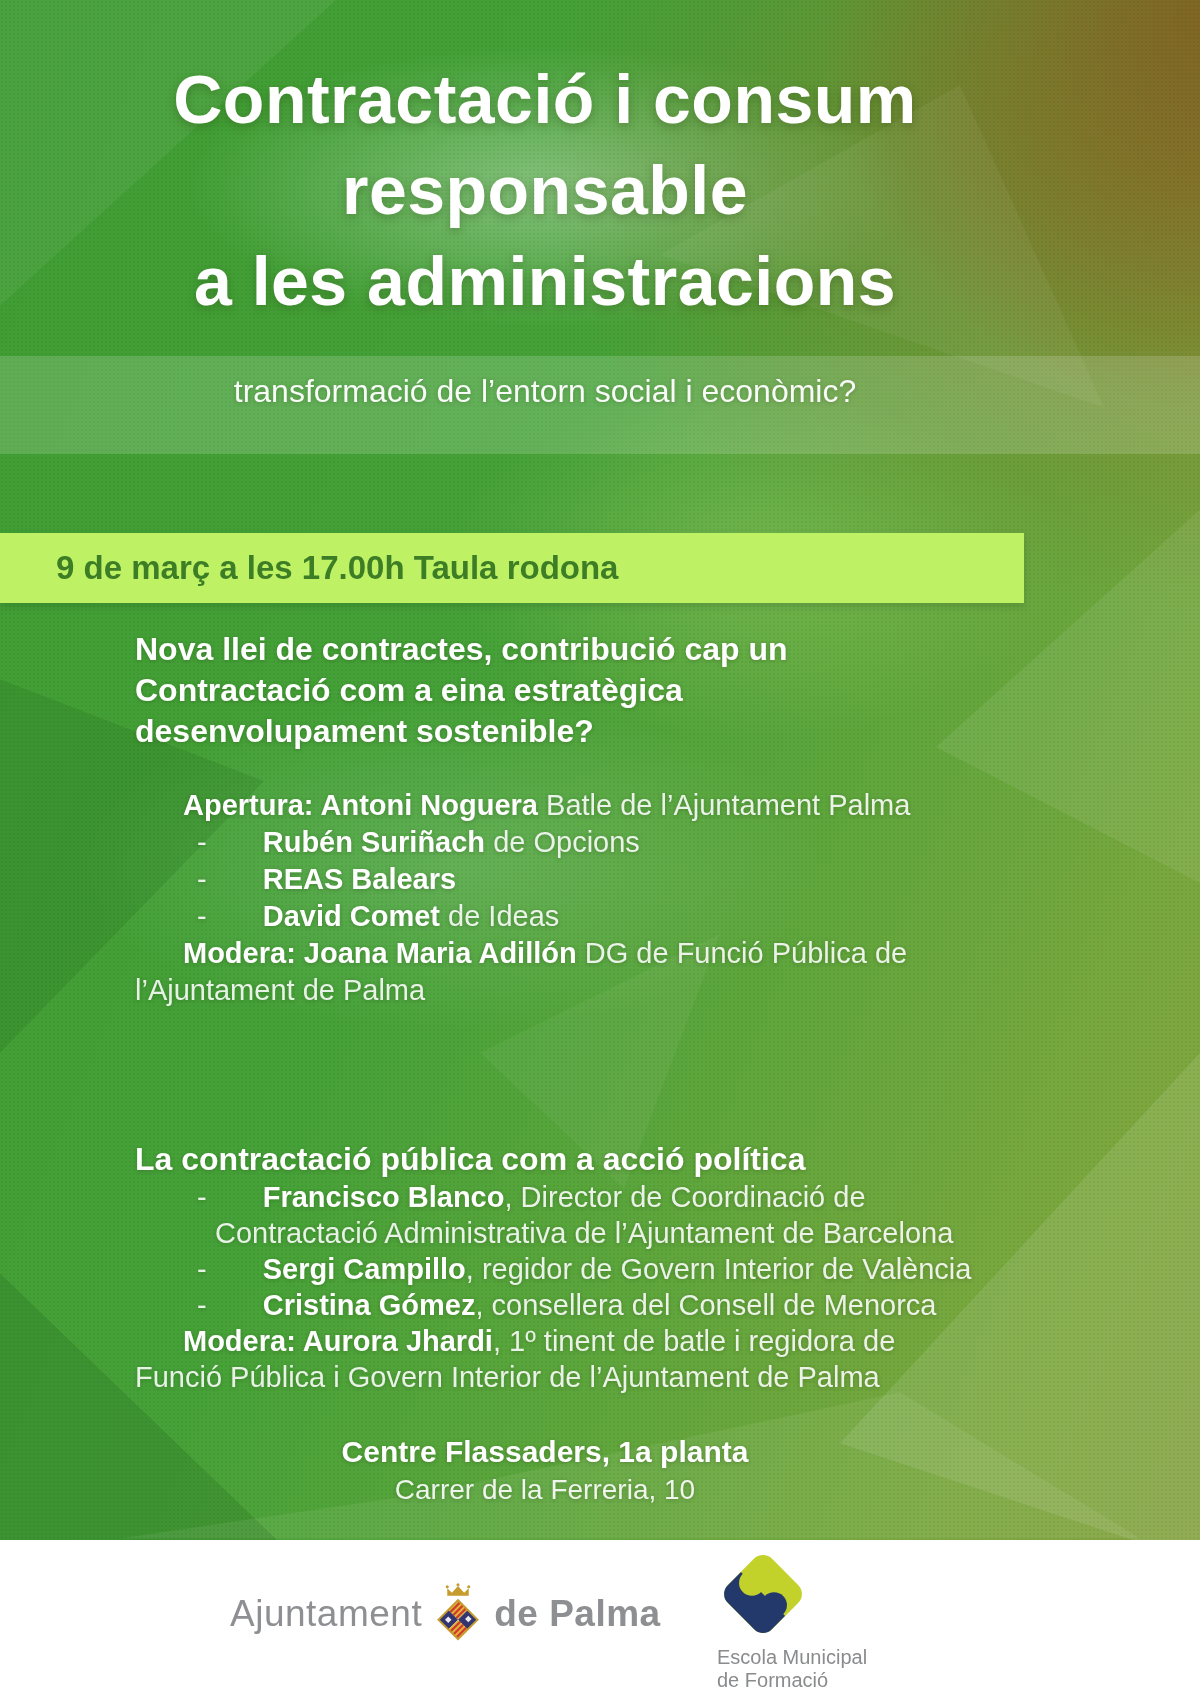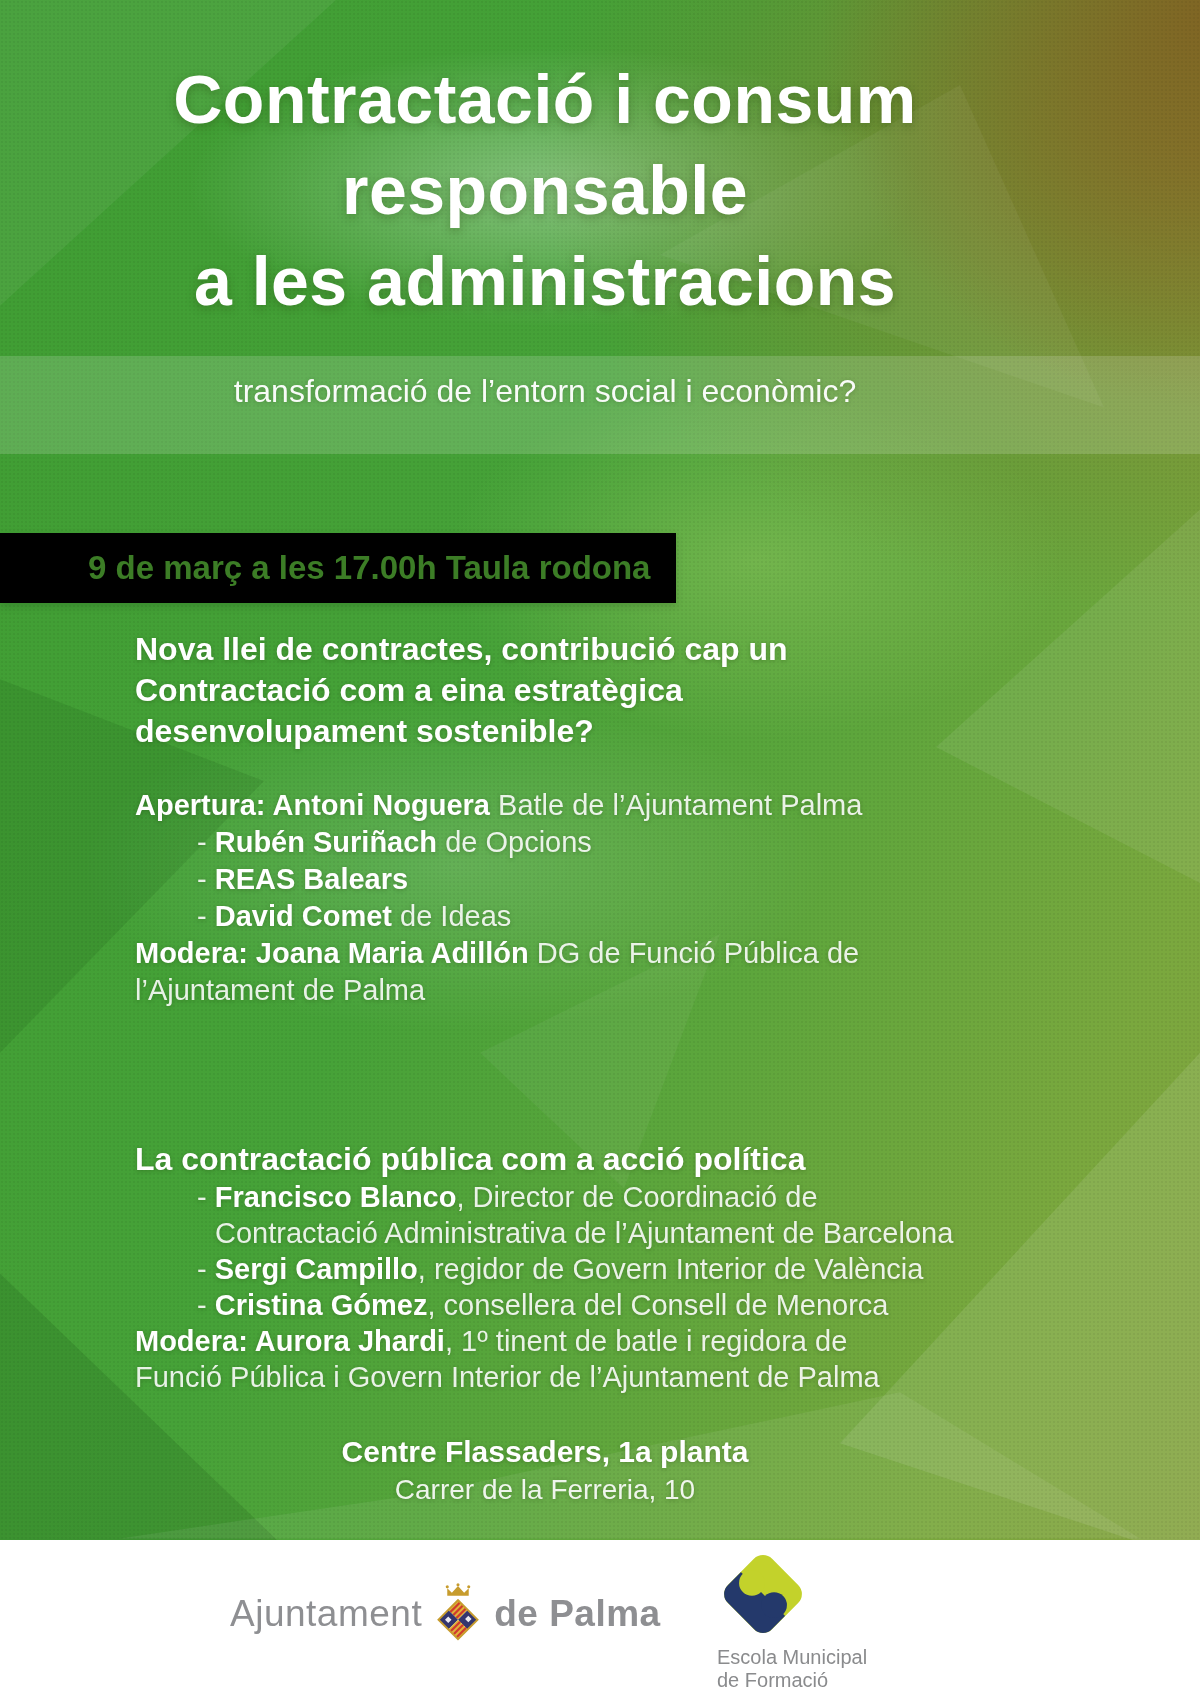--- a/index.html
+++ b/index.html
@@ -39,41 +39,41 @@
     font-size:68px;font-weight:bold;line-height:91px;letter-spacing:.5px;
     text-shadow:0 3px 10px rgba(40,70,15,.35);
   }
   .subtitle-band{top:356px;left:0;width:1200px;height:98px;background:rgba(255,255,255,.16);}
   .subtitle{
     top:372px;left:0;width:1090px;text-align:center;
     color:rgba(255,255,255,.96);font-size:32px;line-height:39px;font-weight:normal;
     text-shadow:0 1px 4px rgba(30,60,10,.25);
   }
   .session-band{
-    left:0;width:676px;height:70px;background:#000000;
+    left:0;width:1024px;height:70px;background:#bef264;
     color:#3c7d26;font-size:33px;font-weight:bold;line-height:70px;
-    padding-left:88px;box-sizing:border-box;
+    padding-left:56px;box-sizing:border-box;
     box-shadow:0 3px 8px rgba(0,0,0,.15);
   }
   .band1{top:533px;}
   .band2{top:1045px;}
   .sess-heading{
     left:135px;width:920px;color:#fff;font-size:32px;font-weight:bold;line-height:41px;
     text-shadow:0 1px 4px rgba(30,60,10,.3);
   }
   .h1{top:629px;}
   .h2{top:1139px;}
   .rows{left:135px;width:950px;color:#fff;font-size:29px;line-height:37px;
     text-shadow:0 1px 4px rgba(30,60,10,.3);}
   .r1{top:787px;}
   .r2{top:1179px;line-height:36px;}
   .row{white-space:pre-wrap;}
   .ind1{padding-left:62px;}
   .ind2{padding-left:80px;}
-  .bd{font-weight:bold;color:#ffffff;}
+  .bd{font-weight:bold;color:#ffffff;margin-left:48px;}
   .lt{font-weight:normal;color:rgba(255,255,255,.88);}
   .venue{top:1432px;left:0;width:1090px;text-align:center;color:#fff;
     text-shadow:0 1px 4px rgba(30,60,10,.3);}
   .venue-name{font-size:30px;font-weight:bold;line-height:40px;}
   .venue-address{font-size:28px;font-weight:normal;line-height:36px;color:rgba(255,255,255,.9);}
   
   .footer{top:1540px;left:0;width:1200px;height:158px;background:#ffffff;padding-left:45px;}
   .aj-logo{position:absolute;left:230px;top:42px;display:flex;align-items:center;gap:13px;}
   .aj-word{font-size:37px;color:#8e8f92;letter-spacing:.5px;}
   .aj-word2{font-size:37px;color:#8e8f92;font-weight:bold;letter-spacing:.5px;}

